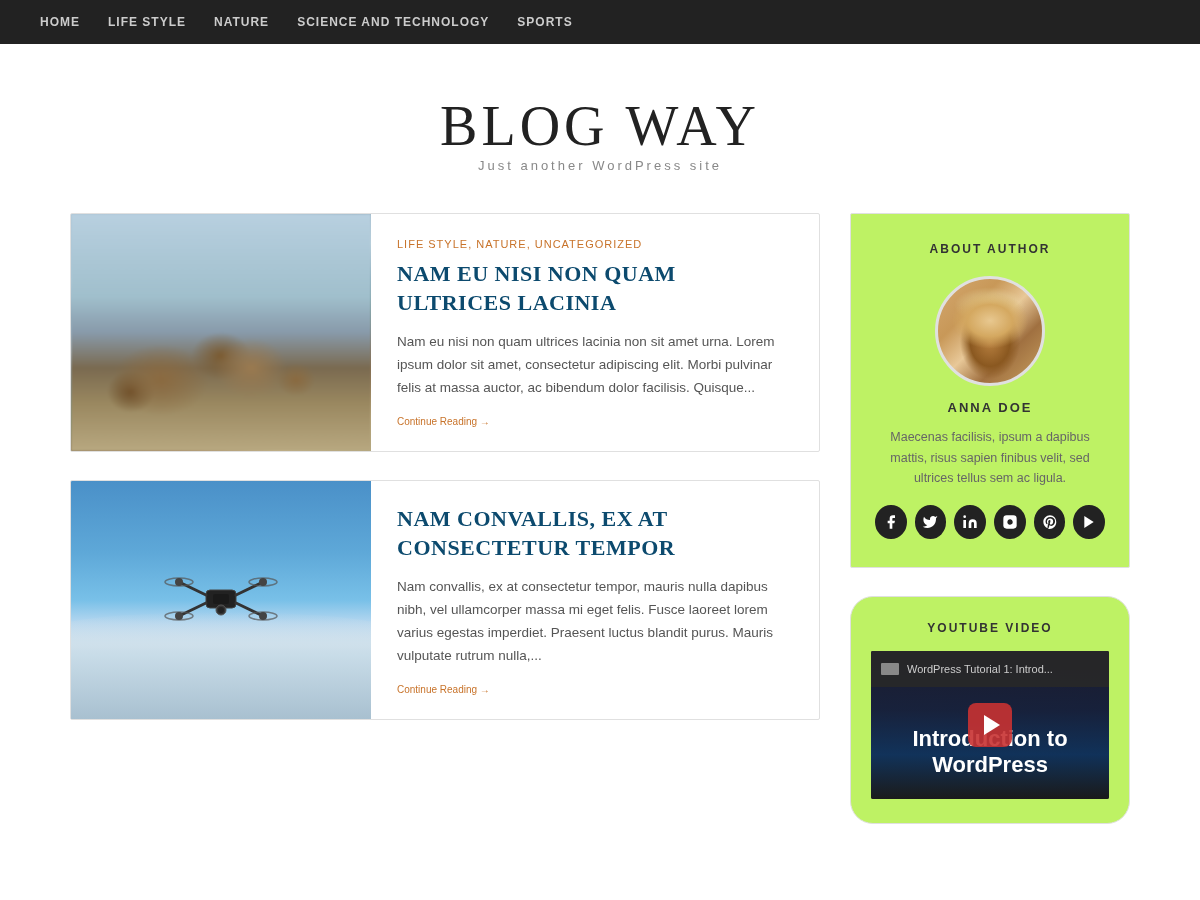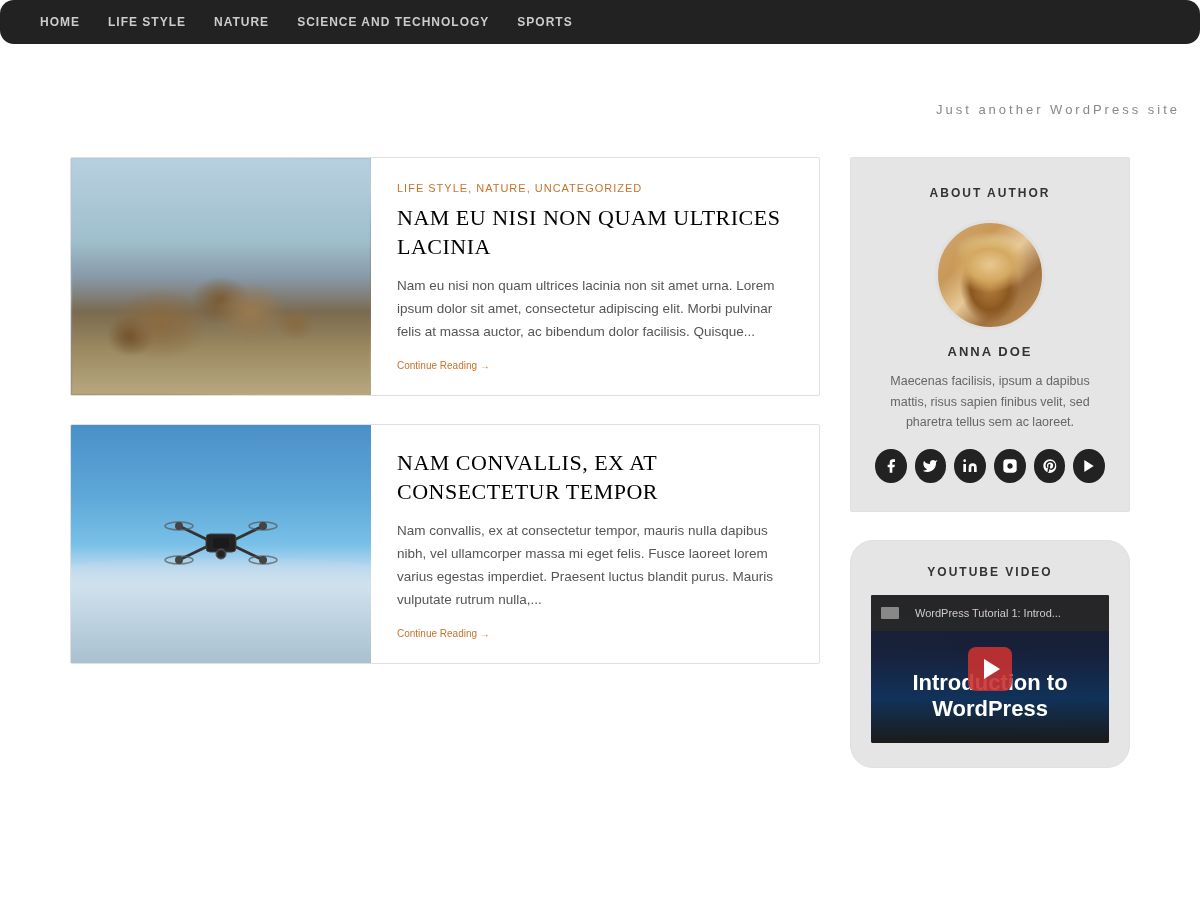--- a/index.html
+++ b/index.html
@@ -5,21 +5,20 @@
     * { box-sizing: border-box; margin: 0; padding: 0; }
     body { font-family: Georgia, 'Times New Roman', serif; background: #fff; color: #333; }
 
     
     nav {
       background: #222;
       padding: 12px 40px;
       display: flex;
       align-items: center;
       height: 44px;
-      border-radius: 14px;
     }
     nav a {
       color: #ccc;
       text-decoration: none;
       font-family: Arial, Helvetica, sans-serif;
       font-size: 12px;
       font-weight: bold;
       letter-spacing: 1px;
       text-transform: uppercase;
       margin-right: 28px;
@@ -35,22 +34,20 @@
       font-size: 56px;
       font-weight: normal;
       letter-spacing: 4px;
       color: #222;
     }
     .site-tagline {
       font-family: Arial, Helvetica, sans-serif;
       font-size: 13px;
       color: #888;
       letter-spacing: 3px;
-      margin-top: 8px;
-      text-align: right;
     }
 
     
     .main-layout {
       display: flex;
       max-width: 1100px;
       margin: 0 auto;
       padding: 0 20px 60px;
       gap: 30px;
     }
@@ -142,22 +139,22 @@
       font-family: Arial, sans-serif;
       font-size: 11px;
       color: #c8732a;
       letter-spacing: 1px;
       text-transform: uppercase;
       margin-bottom: 10px;
     }
     .article-title {
       font-family: Georgia, serif;
       font-size: 22px;
-      font-weight: normal;
-      color: #000000;
+      font-weight: bold;
+      color: #0c4a6e;
       letter-spacing: 0.5px;
       line-height: 1.3;
       margin-bottom: 14px;
       text-transform: uppercase;
     }
     .article-excerpt {
       font-family: Arial, Helvetica, sans-serif;
       font-size: 13.5px;
       color: #555;
       line-height: 1.7;
@@ -168,21 +165,21 @@
       font-size: 10px;
       color: #c8732a;
       text-decoration: none;
       display: inline-block;
     }
 
     
     .sidebar-widget {
       border: 1px solid #e0e0e0;
       border-radius: 2px;
-      background: #e5e5e5;
+      background: #bef264;
       padding: 28px 24px;
       margin-bottom: 28px;
       text-align: center;
     }
     .widget-title {
       font-family: Arial, Helvetica, sans-serif;
       font-size: 12px;
       font-weight: bold;
       letter-spacing: 2px;
       text-transform: uppercase;
@@ -271,21 +268,21 @@
       opacity: 0.9;
     }
     .yt-bar {
       position: absolute;
       top: 0; left: 0; right: 0;
       height: 36px;
       background: rgba(40,40,40,0.9);
       display: flex;
       align-items: center;
       padding: 0 10px;
-      gap: 16px;
+      gap: 8px;
     }
     .yt-bar-icon {
       width: 18px;
       height: 12px;
       background: #888;
       border-radius: 1px;
       flex-shrink: 0;
     }
     .yt-bar-text {
       font-family: Arial, sans-serif;
@@ -334,20 +331,21 @@
 
 <nav>
   <a href="#">HOME</a>
   <a href="#">LIFE STYLE</a>
   <a href="#">NATURE</a>
   <a href="#">SCIENCE AND TECHNOLOGY</a>
   <a href="#">SPORTS</a>
 </nav>
 
 <header class="site-header">
+  <h1 class="site-title">BLOG WAY</h1>
   <p class="site-tagline">Just another WordPress site</p>
 </header>
 
 <div class="main-layout">
 
   <main class="content-col">
 
     <article class="article-card">
       <div class="article-thumb">
         <div class="thumb-deer"></div>
@@ -396,21 +394,21 @@
     </article>
 
   </main>
 
   <aside class="sidebar-col">
 
     <div class="sidebar-widget">
       <div class="widget-title">ABOUT AUTHOR</div>
       <div class="author-avatar"></div>
       <div class="author-name">ANNA DOE</div>
-      <p class="author-bio">Maecenas facilisis, ipsum a dapibus mattis, risus sapien finibus velit, sed pharetra tellus sem ac laoreet.</p>
+      <p class="author-bio">Maecenas facilisis, ipsum a dapibus mattis, risus sapien finibus velit, sed ultrices tellus sem ac ligula.</p>
       <div class="social-icons">
 
         <div class="social-icon">
           <svg viewBox="0 0 24 24">
               <path d="M18 2h-3a5 5 0 00-5 5v3H7v4h3v8h4v-8h3l1-4h-4V7a1 1 0 011-1h3z"></path>
             </svg>
         </div>
 
         <div class="social-icon">
           <svg viewBox="0 0 24 24">

